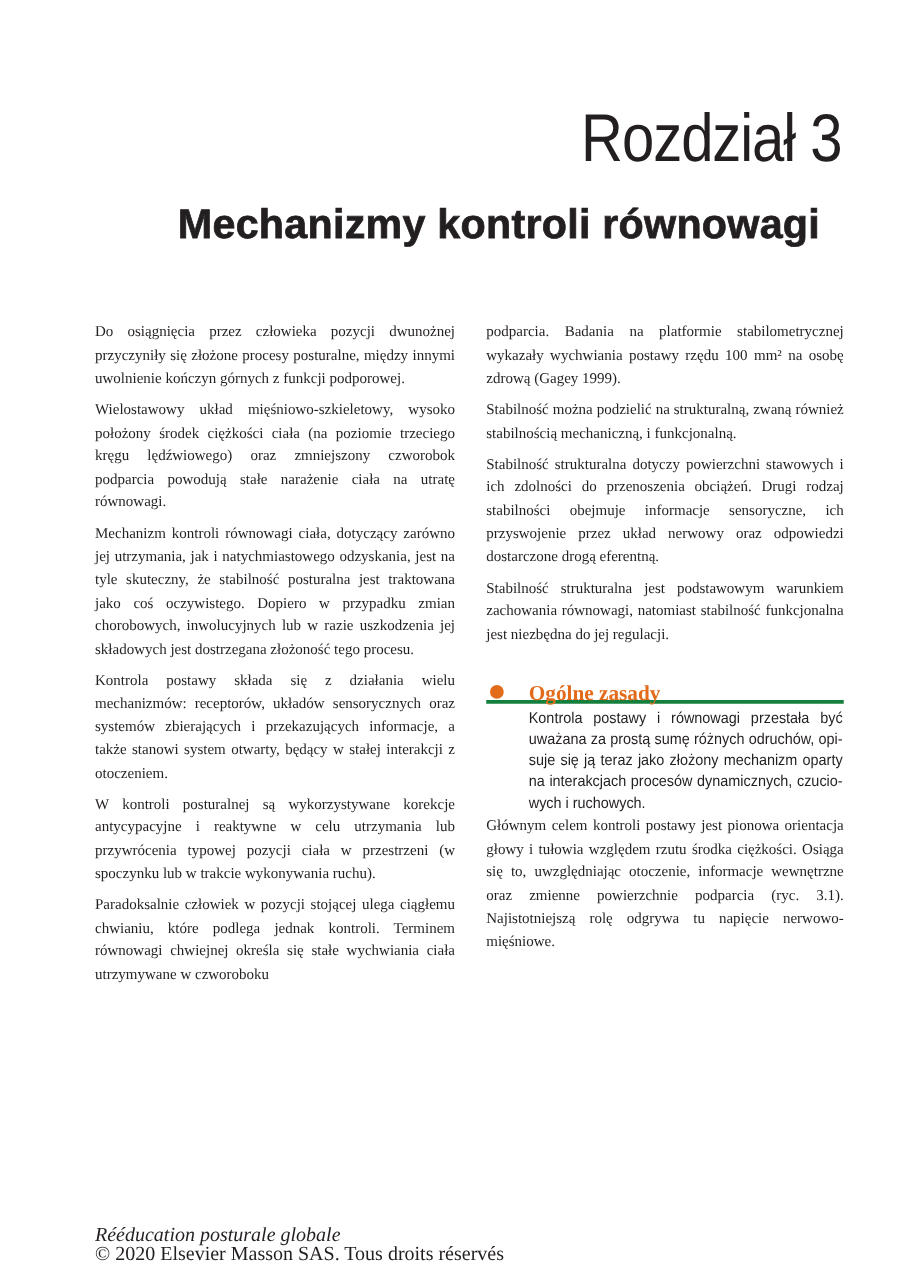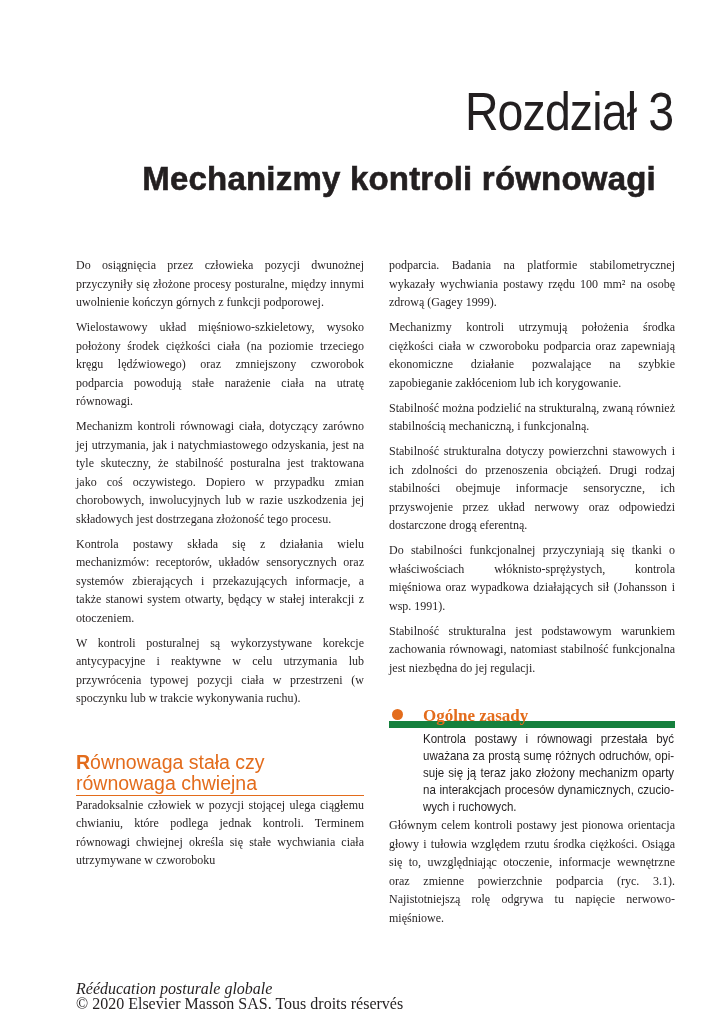--- a/index.html
+++ b/index.html
@@ -29,21 +29,21 @@
     margin-top: 44px; border-bottom: 1.5px solid #e36c1c;
     font-family: "Liberation Sans", sans-serif; font-size: 19.5px; line-height: 21px;
     color: #e36c1c; padding-bottom: 1px; width: 288px;
   }
   .section-head .initial { font-weight: bold; }
   .after-head { margin-top: 22px; }
   .box {
     margin-top: 30px; position: relative;
   }
   .box-head {
-    position: relative; padding-left: 34px; border-bottom: 7px solid #15803d;
+    position: relative; padding-left: 34px; border-bottom: 3px solid #15803d;
     font-family: "Liberation Serif", serif; font-weight: bold; font-size: 17px;
     color: #e36c1c; line-height: 17px; height: 14px; overflow: visible;
   }
   .bullet {
     position: absolute; left: 3px; top: 2px; width: 11px; height: 11px;
     border-radius: 50%; background: #e36c1c;
   }
   .box-body {
     margin-left: 34px; margin-top: 3px;
     font-family: "Liberation Sans", sans-serif; font-size: 12.4px; line-height: 17px;
@@ -62,30 +62,27 @@
 
 <div class="chapter-num">Rozdział 3</div>
 <div class="chapter-title">Mechanizmy kontroli równowagi</div>
 
 <div class="col left">
   <p class="body">Do osiągnięcia przez człowieka pozycji dwunożnej przyczyniły się złożone procesy posturalne, mię­dzy innymi uwolnienie kończyn górnych z funkcji podporowej.</p>
   <p class="body">Wielostawowy układ mięśniowo-szkieletowy, wysoko położony środek ciężkości ciała (na pozio­mie trzeciego kręgu lędźwiowego) oraz zmniej­szony czworobok podparcia powodują stałe narażenie ciała na utratę równowagi.</p>
   <p class="body">Mechanizm kontroli równowagi ciała, dotyczący zarówno jej utrzymania, jak i natychmiastowego odzyskania, jest na tyle skuteczny, że stabilność posturalna jest traktowana jako coś oczywistego. Dopiero w przypadku zmian chorobowych, inwo­lucyjnych lub w razie uszkodzenia jej składowych jest dostrzegana złożoność tego procesu.</p>
   <p class="body">Kontrola postawy składa się z działania wielu mechanizmów: receptorów, układów sensorycz­nych oraz systemów zbierających i przekazują­cych informacje, a także stanowi system otwarty, będący w stałej interakcji z otoczeniem.</p>
   <p class="body">W kontroli posturalnej są wykorzystywane korek­cje antycypacyjne i reaktywne w celu utrzymania lub przywrócenia typowej pozycji ciała w prze­strzeni (w spoczynku lub w trakcie wykonywania ruchu).</p>
-  <div class="section-head"><span class="initial">R</span><span>ównowaga stała czy równowaga chwiejna</span></div>
   <p class="body after-head">Paradoksalnie człowiek w pozycji stojącej ulega ciągłemu chwianiu, które podlega jednak kontroli. Terminem równowagi chwiejnej określa się stałe wychwiania ciała utrzymywane w czworoboku</p>
 </div>
 
 <div class="col right">
   <p class="body">podparcia. Badania na platformie stabilometrycz­nej wykazały wychwiania postawy rzędu 100 mm² na osobę zdrową (Gagey 1999).</p>
-  <p class="body">Mechanizmy kontroli utrzymują położenia środka ciężkości ciała w czworoboku podparcia oraz zapewniają ekonomiczne działanie pozwalające na szybkie zapobieganie zakłóceniom lub ich korygo­wanie.</p>
   <p class="body">Stabilność można podzielić na strukturalną, zwaną również stabilnością mechaniczną, i funkcjonalną.</p>
   <p class="body">Stabilność strukturalna dotyczy powierzchni sta­wowych i ich zdolności do przenoszenia obciążeń. Drugi rodzaj stabilności obejmuje informacje sen­soryczne, ich przyswojenie przez układ nerwowy oraz odpowiedzi dostarczone drogą eferentną.</p>
-  <p class="body">Do stabilności funkcjonalnej przyczyniają się tkanki o właściwościach włóknisto-sprężystych, kontrola mięśniowa oraz wypadkowa działających sił (Johansson i wsp. 1991).</p>
   <p class="body">Stabilność strukturalna jest podstawowym warun­kiem zachowania równowagi, natomiast stabil­ność funkcjonalna jest niezbędna do jej regulacji.</p>
   <div class="box">
     <div class="box-head">
       <span class="bullet"></span>
       <span>Ogólne zasady</span>
     </div>
     <div class="box-body">Kontrola postawy i równowagi przestała być uważana za prostą sumę różnych odruchów, opi­suje się ją teraz jako złożony mechanizm oparty na interakcjach procesów dynamicznych, czucio­wych i ruchowych.</div>
   </div>
   <p class="body box-after">Głównym celem kontroli postawy jest pionowa orientacja głowy i tułowia względem rzutu środka ciężkości. Osiąga się to, uwzględniając otoczenie, informacje wewnętrzne oraz zmienne powierzch­nie podparcia (ryc. 3.1). Najistotniejszą rolę odgrywa tu napięcie nerwowo-mięśniowe.</p>
 </div>

